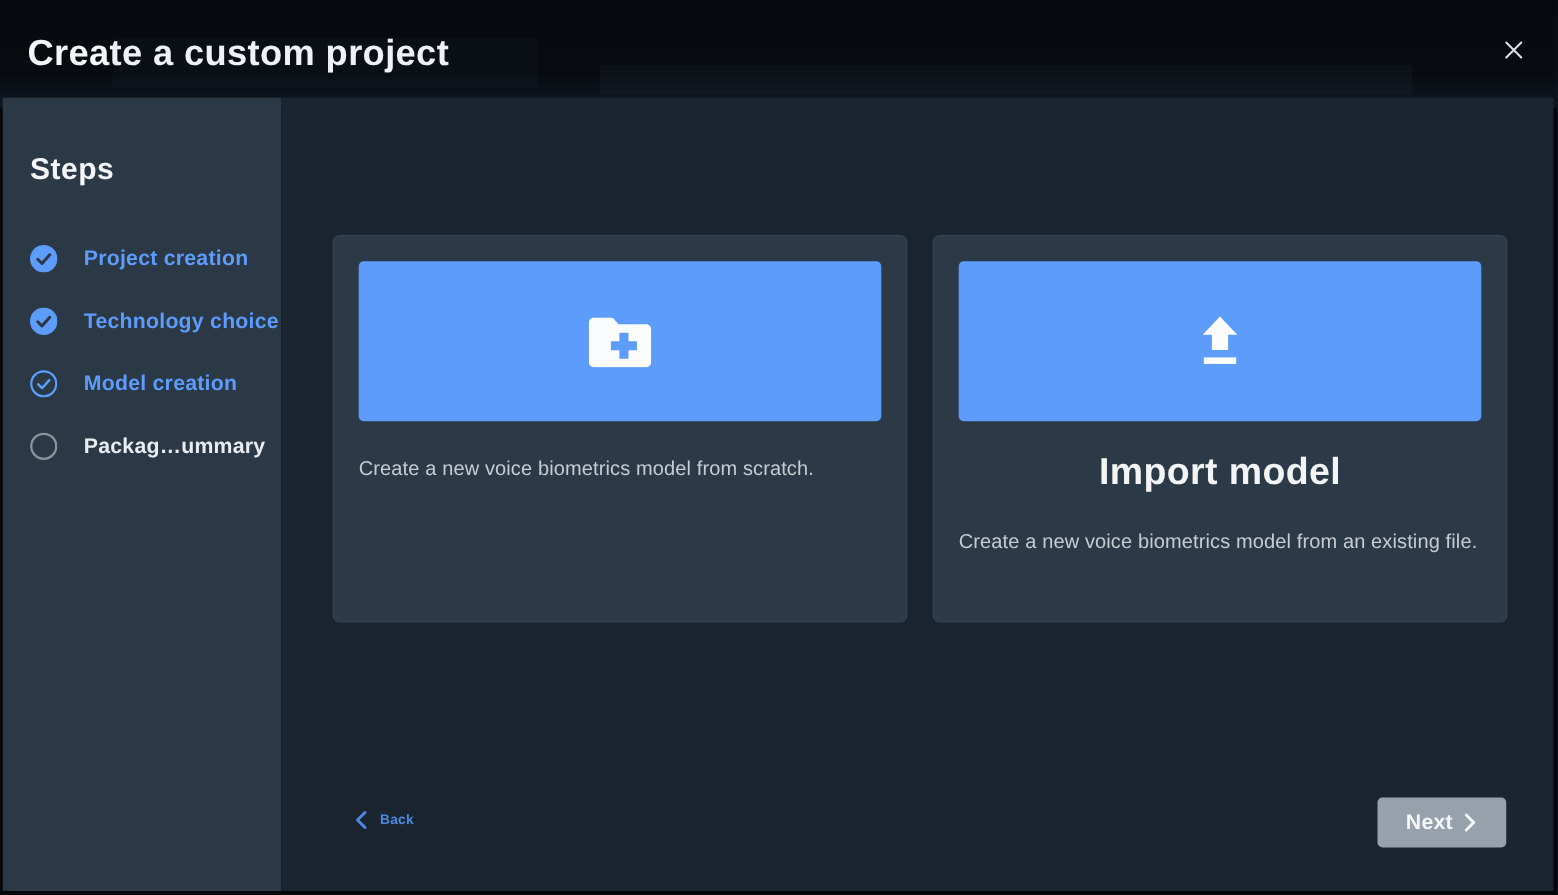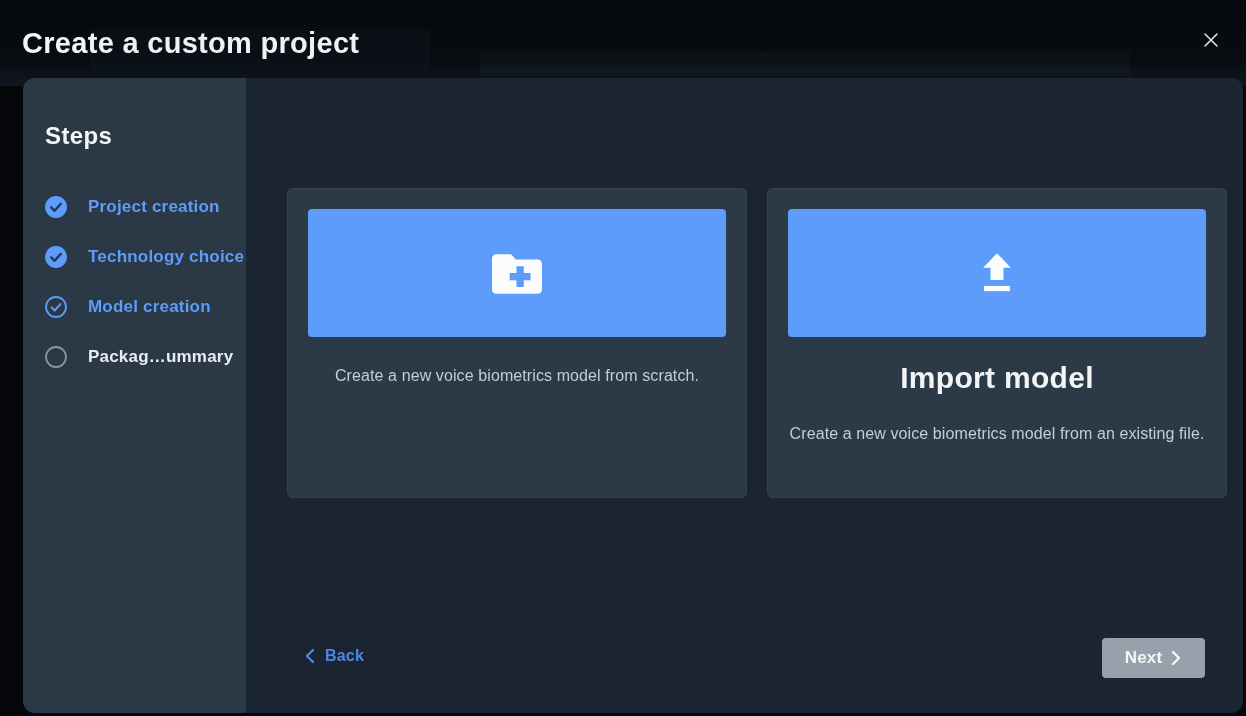--- a/index.html
+++ b/index.html
@@ -33,21 +33,21 @@
   }
   .header-ghost1{position:absolute;left:90px;top:30px;width:340px;height:40px;background:rgba(110,140,170,.04);}
   .header-ghost2{position:absolute;left:480px;top:52px;width:650px;height:24px;background:rgba(110,140,170,.05);}
   .close-btn{
     position:absolute;right:25px;top:30px;width:20px;height:20px;
     display:flex;align-items:center;justify-content:center;cursor:pointer;
   }
   
   .modal-body{
     position:absolute;left:2px;right:3px;top:78px;bottom:3px;
-    display:flex;border-radius:12px;overflow:hidden;margin-left:21px;
+    display:flex;border-radius:0;overflow:hidden;
   }
   
   .sidebar{
     width:223px;flex:0 0 223px;background:var(--sidebar-bg);
     padding:44px 0 0 22px;
   }
   .sidebar-title{font-size:24px;font-weight:700;letter-spacing:.4px;color:#f4f6f8;}
   .steps{margin-top:46px;list-style:none;}
   .step{
     display:flex;align-items:center;gap:21px;height:22px;margin-bottom:28px;
@@ -76,28 +76,28 @@
   }
   .card-banner{
     height:128px;background:var(--accent);border-radius:4px;
     display:flex;align-items:center;justify-content:center;
   }
   .card-title{
     margin-top:24px;text-align:center;
     font-size:30px;font-weight:700;letter-spacing:.3px;color:#f2f4f6;
   }
   .card-desc{
-    margin-top:30px;text-align:center;
+    margin-top:30px;text-align:left;
     font-size:16px;color:var(--muted);letter-spacing:.1px;
   }
   
   .back-link{
     position:absolute;left:58px;top:565px;height:26px;
     display:flex;align-items:center;gap:10px;cursor:pointer;
-    color:var(--link);font-size:16px;font-weight:700;letter-spacing:.2px;
+    color:var(--link);font-size:11px;font-weight:700;letter-spacing:.2px;
   }
   .next-button{
     position:absolute;right:38px;top:560px;width:103px;height:40px;
     background:var(--disabled-button);border:none;border-radius:4px;
     display:flex;align-items:center;justify-content:center;gap:9px;
     color:#f4f6f7;font-size:17px;font-weight:600;letter-spacing:.2px;
     font-family:inherit;cursor:default;
   }
   .heading-wrap{position:absolute;left:41px;top:0;height:110px;display:flex;align-items:center;}
   .heading-wrap .main-heading{position:static;}

